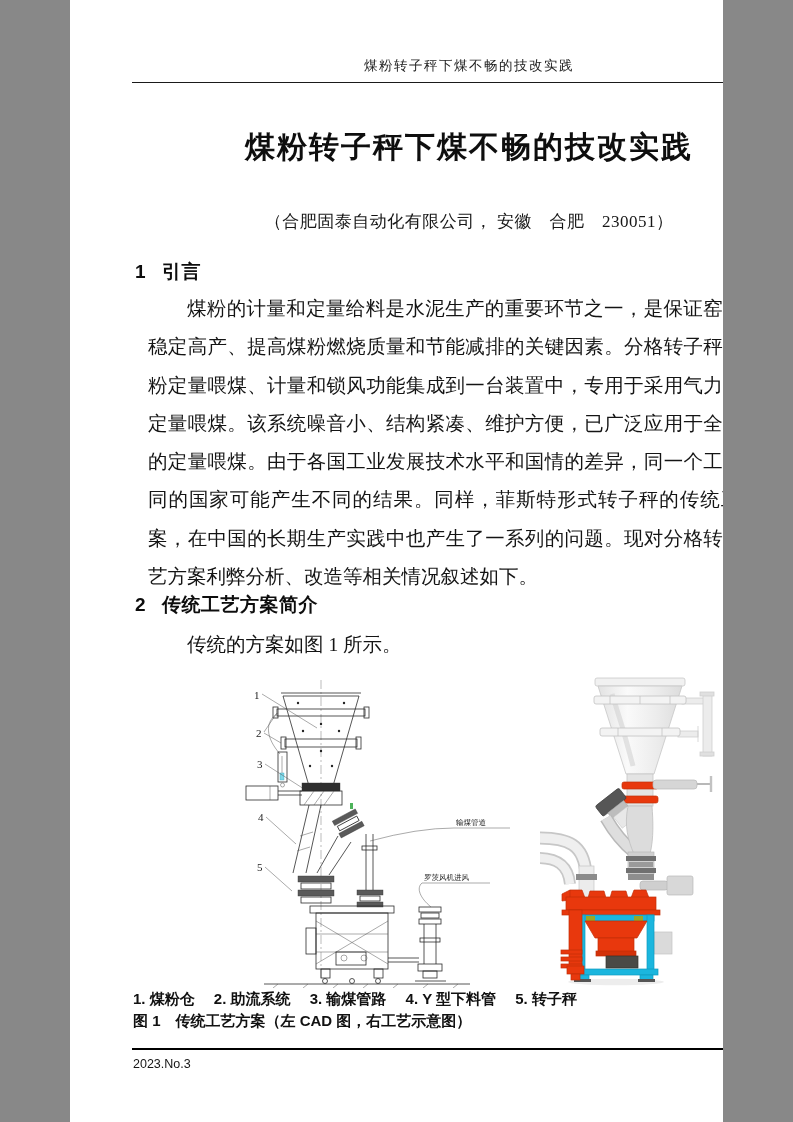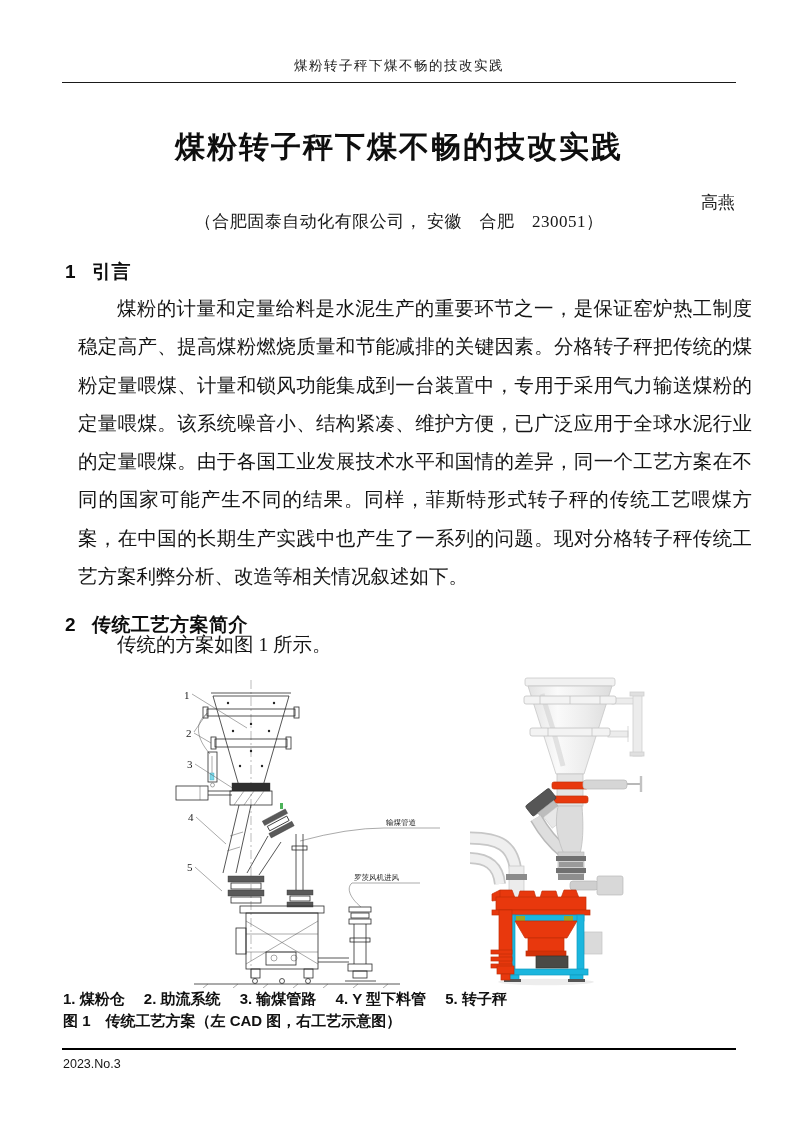--- a/index.html
+++ b/index.html
@@ -3,36 +3,36 @@
 <meta charset="utf-8">
 <style>
   :root{
     --machine-red:#e8380d;
     --frame-cyan:#1bb6de;
     --motor-gray:#4a4a46;
   }
   *{margin:0;padding:0;box-sizing:border-box;}
   html,body{background:#888;}
   .page{
-    position:relative;width:793px;height:1122px;margin:0 auto;background:#ffffff;
+    position:relative;width:653px;height:1122px;margin:0 auto;background:#ffffff;
     font-family:"Liberation Serif","DejaVu Serif",serif;color:#161616;overflow:hidden;
   }
   .running-head{position:absolute;top:57px;left:63px;width:672px;text-align:center;
     font-size:13.5px;letter-spacing:1.5px;color:#222;}
   .head-rule{position:absolute;top:82px;left:62px;width:674px;border-top:1.6px solid #1a1a1a;}
   .title{position:absolute;top:127px;left:43px;width:712px;text-align:center;
     font-family:"Liberation Sans","DejaVu Sans",sans-serif;font-weight:bold;
     font-size:30px;letter-spacing:2px;color:#0e0e0e;}
   .author{position:absolute;top:191px;left:63px;width:672px;text-align:right;font-size:17px;}
   .affiliation{position:absolute;top:210px;left:63px;width:672px;text-align:center;
     font-size:17px;letter-spacing:.5px;}
   .sec-head{position:absolute;left:65px;font-family:"Liberation Sans","DejaVu Sans",sans-serif;
     font-weight:bold;font-size:19px;color:#0d0d0d;letter-spacing:.5px;}
   .sec-head .num{display:inline-block;margin-right:16px;}
-  .sec1{top:259px;} .sec2{top:592px;margin-top:20px;}
+  .sec1{top:259px;} .sec2{top:592px;}
   .body-par{position:absolute;left:62px;width:674px;font-size:19.5px;line-height:38.3px;
     text-align:justify;text-indent:2em;color:#141414;margin-left:16px;}
   .par1{top:290px;} .par2{top:629px;line-height:32px;}
   .fig-cad{position:absolute;left:148px;top:676px;width:300px;height:312px;}
   .fig-3d{position:absolute;left:470px;top:668px;width:250px;height:320px;}
   .fig-cad .ln{stroke:#2b2b2b;stroke-width:.8;fill:none;}
   .fig-cad .thin{stroke:#555;stroke-width:.5;fill:none;}
   .fig-cad .cl{stroke:#777;stroke-width:.5;stroke-dasharray:9 3 2 3;}
   .fig-cad .dk{fill:#2f2f2f;stroke:#2f2f2f;stroke-width:.4;}
   .fig-cad .md{fill:#5a5a5a;stroke:#333;stroke-width:.4;}

